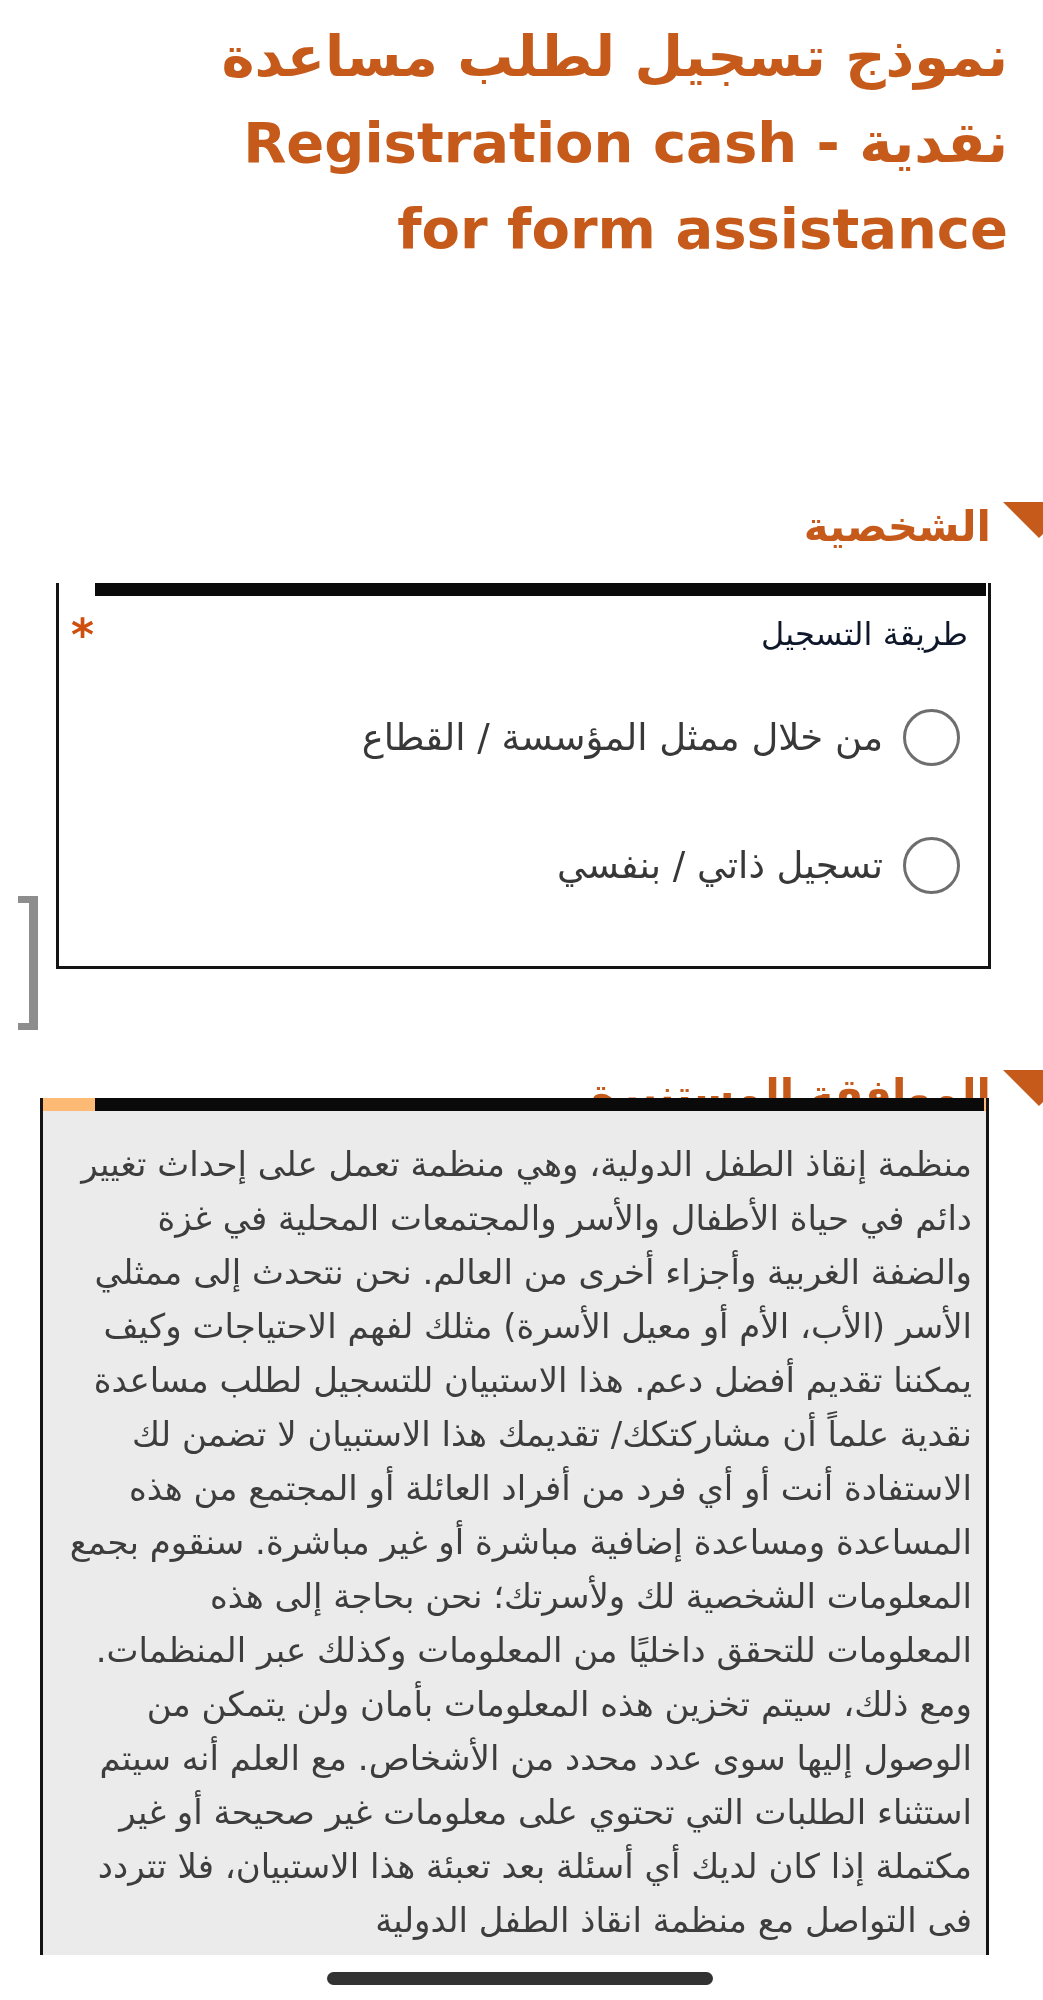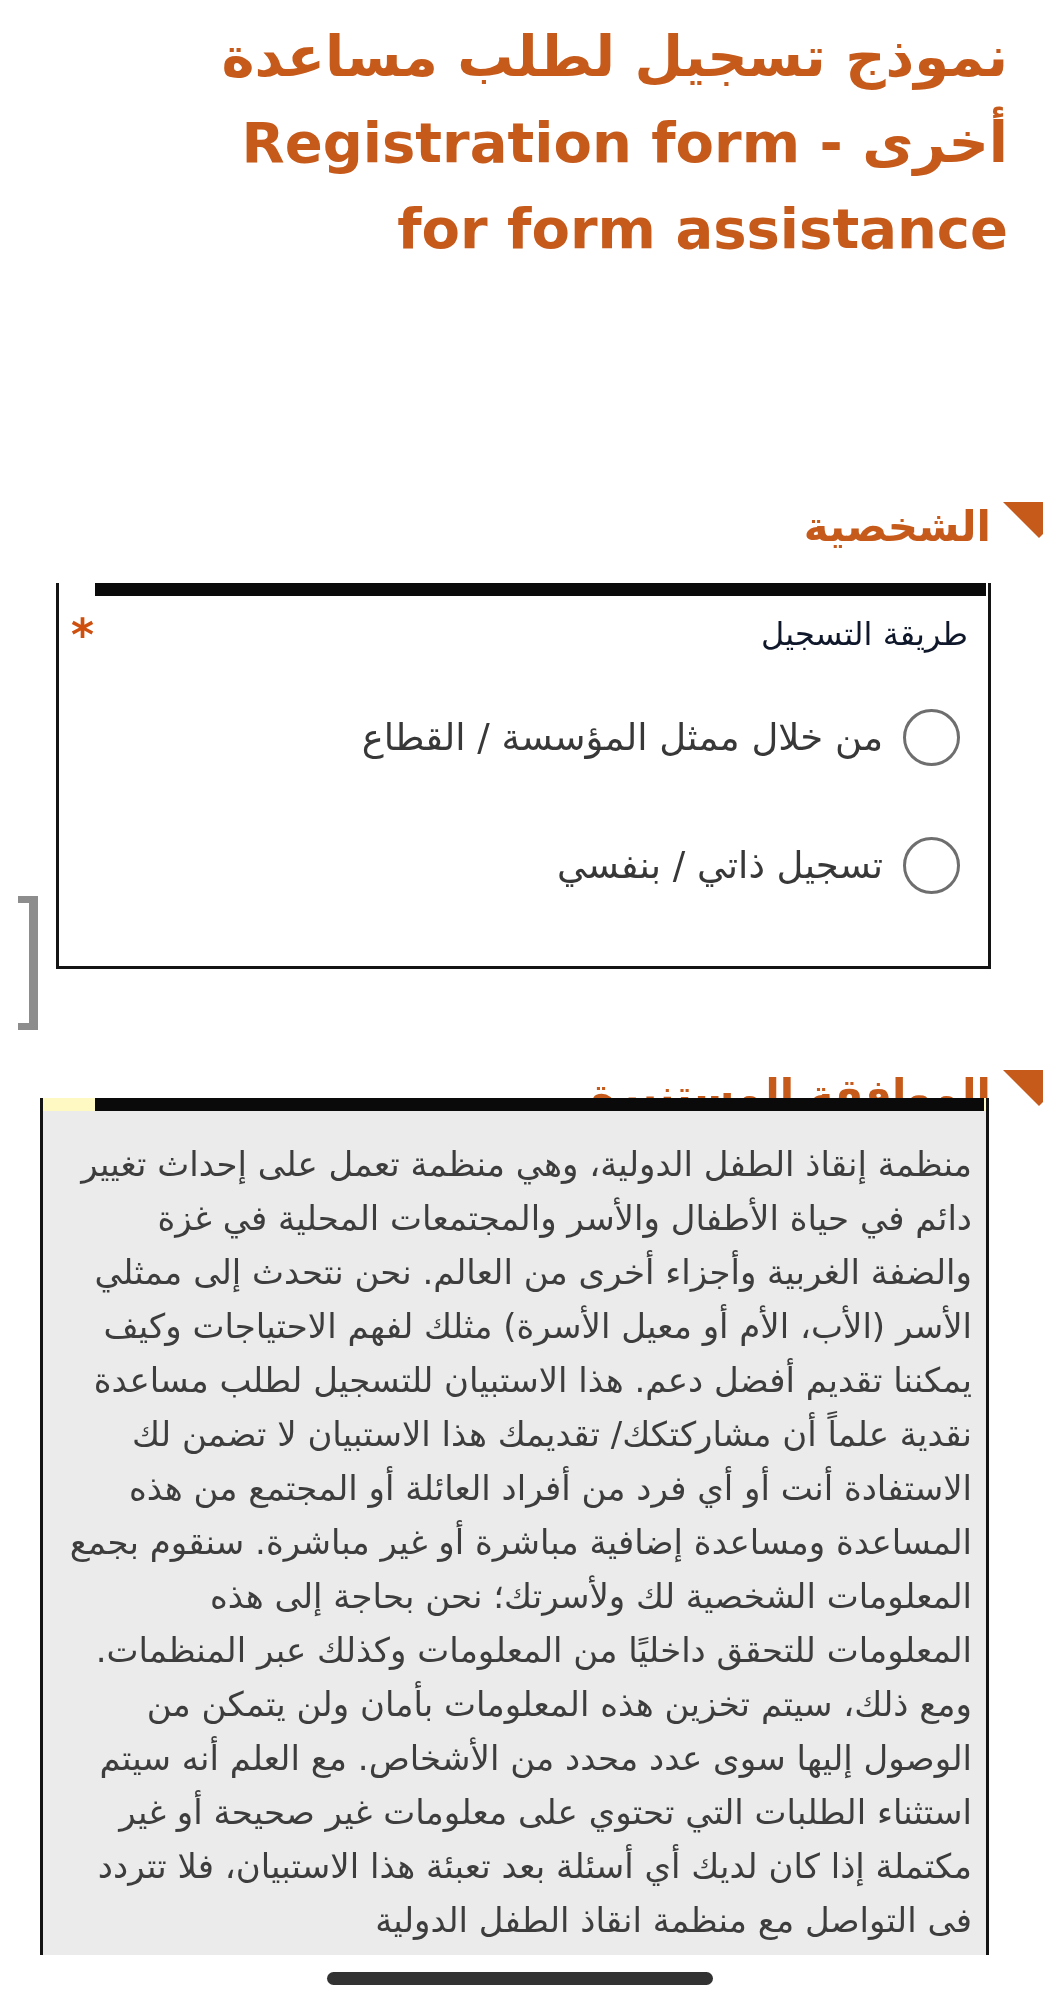--- a/index.html
+++ b/index.html
@@ -71,21 +71,21 @@
     border-top:7px solid var(--bracket);
     border-bottom:7px solid var(--bracket);
     box-sizing:border-box;
   }
 
   
   .consent-box{
     left:40px;top:1098px;width:949px;height:857px;
     border-left:3px solid var(--border);
     border-right:3px solid var(--border);
-    background:#fef9c3;box-sizing:border-box;overflow:hidden;
+    background:#fdba74;box-sizing:border-box;overflow:hidden;
   }
   .c-bar{left:52px;right:2px;}
   .consent-gray{
     position:absolute;left:0;right:0;top:13px;bottom:0;
     background:var(--consent-bg);
   }
   .consent-text{
     position:absolute;left:0;right:0;top:13px;bottom:0;
     padding:26px 14px 0 22px;
     direction:rtl;text-align:right;
@@ -97,21 +97,21 @@
   .hscroll-thumb{
     left:327px;top:1972px;width:386px;height:13px;
     background:var(--scroll);border-radius:7px;
   }
 </style>
 </head>
 <body style="--accent: #c65a1b; --bar: #0a0a0a; --border: #141414; --consent-bg: #ebebeb; --bracket: #8d8d8d; --scroll: #323232;">
 
 <div class="abs form-title">
   <div>نموذج تسجيل لطلب مساعدة</div>
-  <div>أخرى - Registration form</div>
+  <div>نقدية - Registration cash</div>
   <div>for form assistance</div>
 </div>
 
 <div class="abs section-header" style="top:498px;">
   <div class="section-tri"></div>
   <div class="hdr-text">الشخصية</div>
 </div>
 
 <div class="abs group-box">
   <div class="group-topbar g1-bar"></div>

